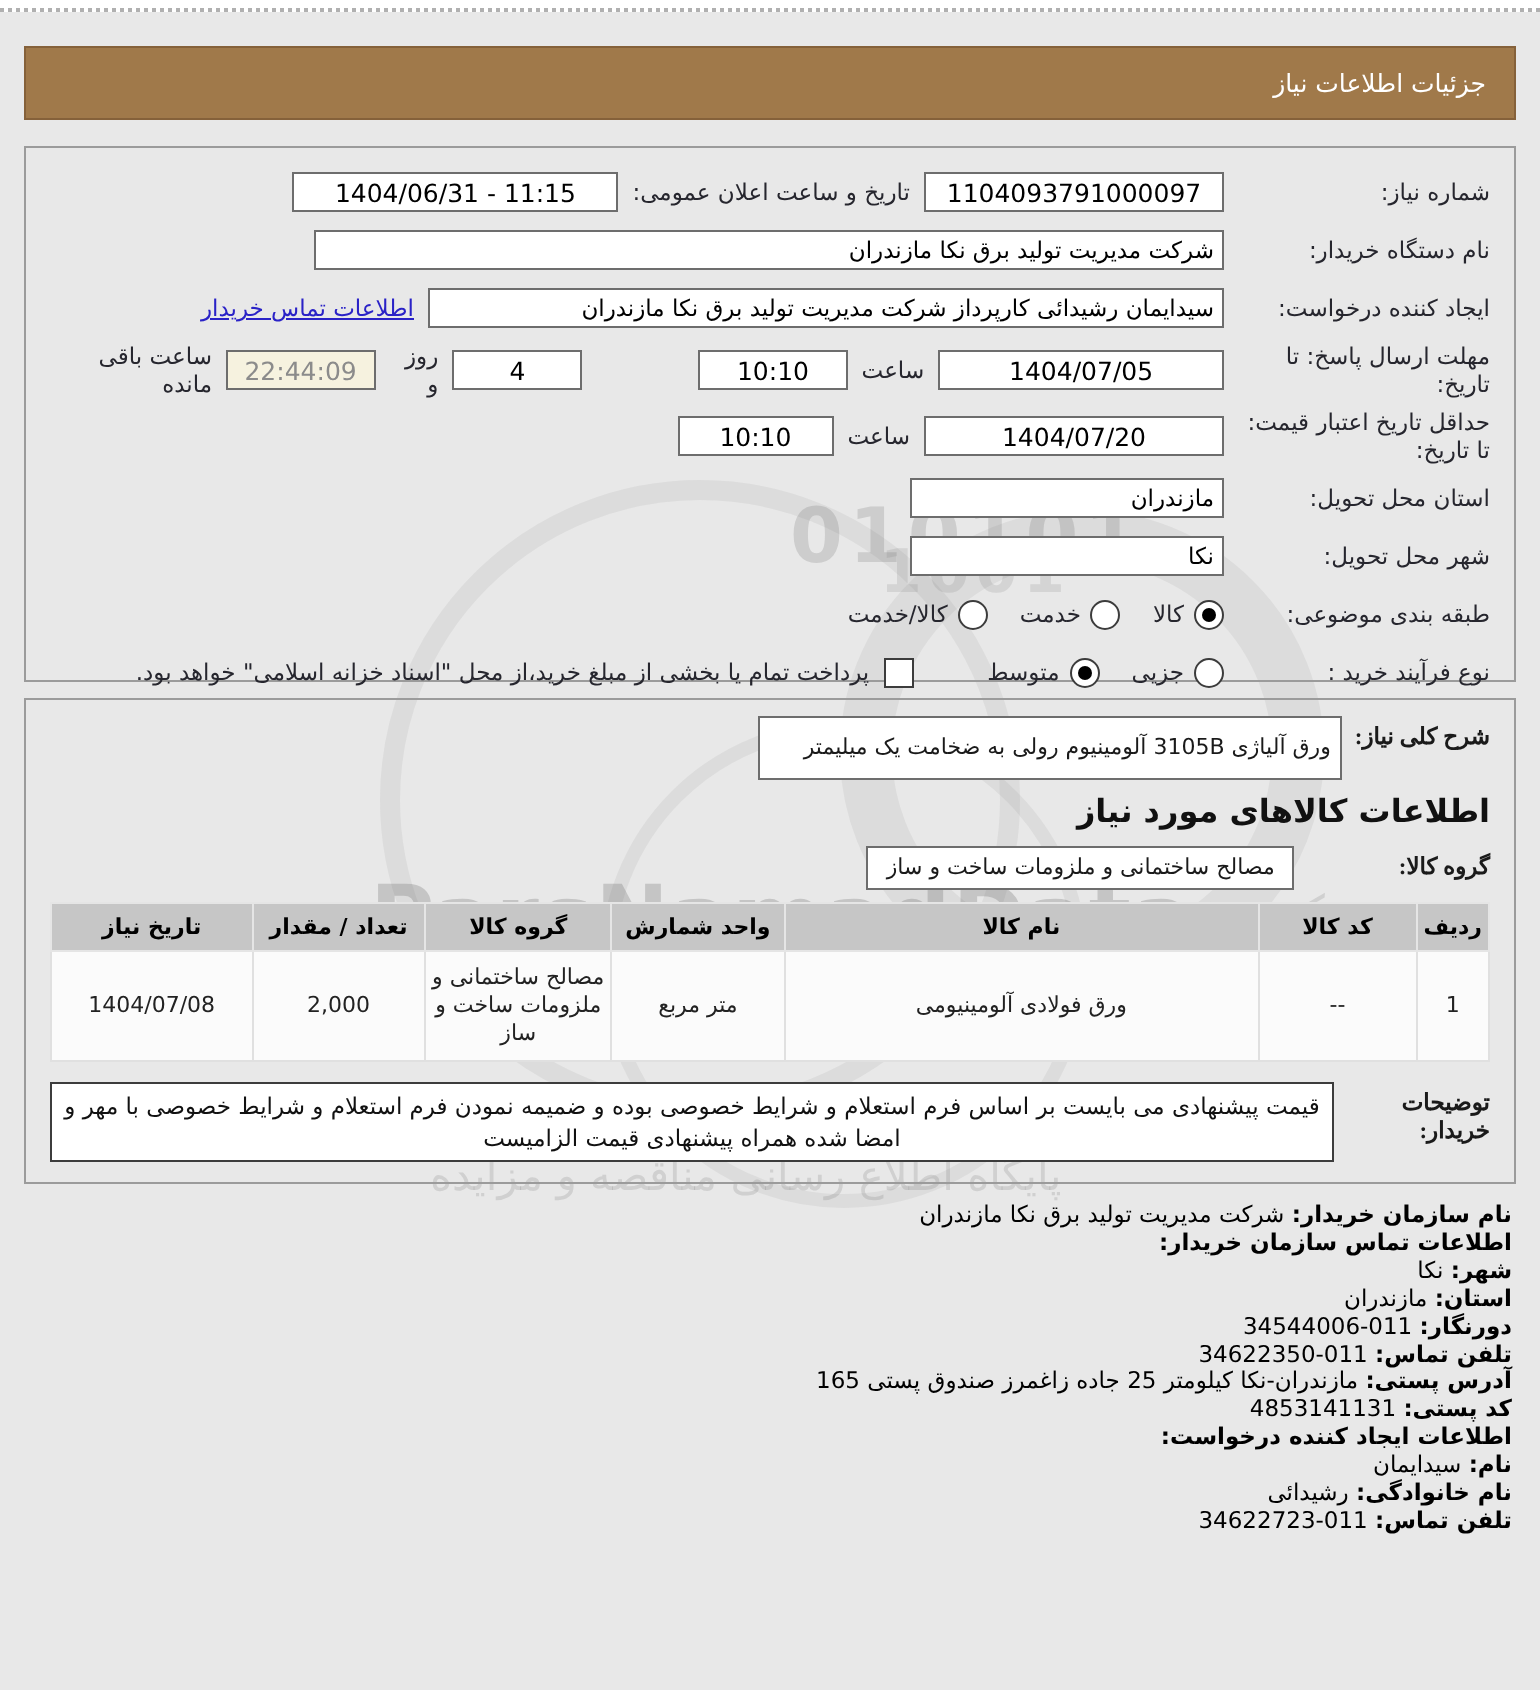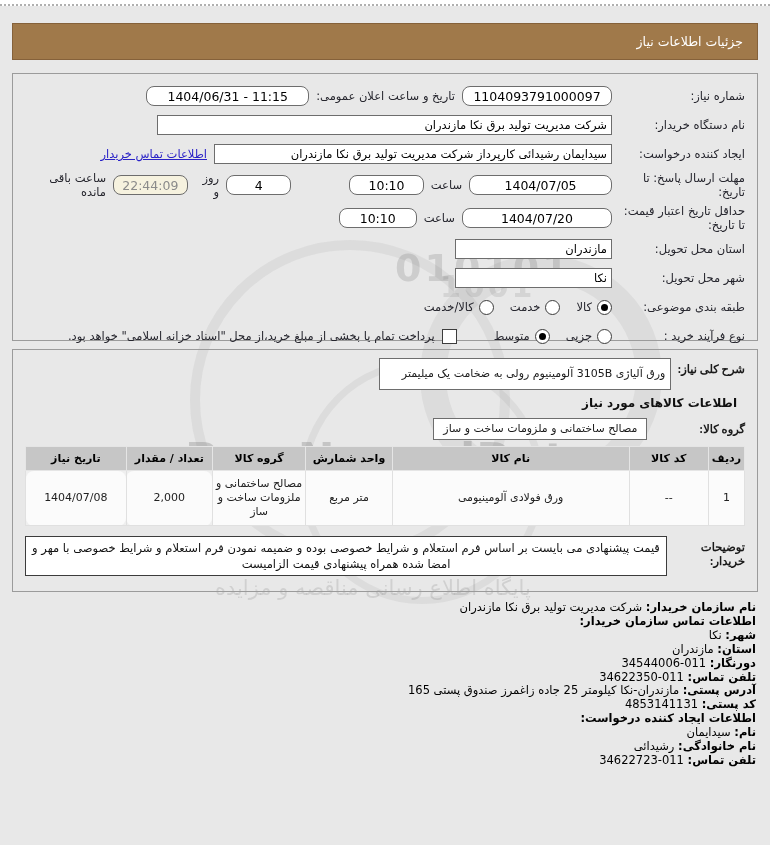--- a/index.html
+++ b/index.html
@@ -26,41 +26,41 @@
   
   .frow{display:flex;align-items:center;gap:7px;margin-bottom:5px;min-height:24px;
         font-size:11.5px;color:#26262e;}
   .flabel{width:126px;flex-shrink:0;line-height:14px;}
   .tbox{
     background:#fff;border:1px solid #6d6d6d;height:20px;box-sizing:border-box;
     display:flex;align-items:center;justify-content:center;
     font-size:12.5px;color:#000;padding:0 4px;overflow:hidden;white-space:nowrap;
   }
   .tbox.rtl-text{justify-content:flex-start;font-size:11.5px;}
-  .ltr{direction:ltr;border-radius:8px;}
+  .ltr{direction:ltr;}
   .w-need{width:150px;}  .w-ann{width:163px;}
   .w-org{width:455px;}   .w-creator{width:398px;}
   .w-date{width:150px;}  .w-time{width:78px;margin-left:24px;}
   .w-days{width:68px;}   .w-timer{width:78px;}
   .w-prov{width:157px;}
   .timer{background:#f6f2df;color:#8b8b8b;}
   .spacer20{width:20px;flex-shrink:0;} .spacer14{width:14px;flex-shrink:0;}
   .link{color:#2a22c7;text-decoration:underline;font-size:11.5px;cursor:pointer;}
   
   .radio{width:13px;height:13px;border-radius:50%;background:#fff;border:1px solid #3c3c3c;
          display:inline-flex;align-items:center;justify-content:center;flex-shrink:0;}
   .radio.on::after{content:"";width:7px;height:7px;border-radius:50%;background:#000;}
   .checkbox{width:13px;height:13px;background:#fff;border:1px solid #3c3c3c;flex-shrink:0;}
   .opt{display:inline-flex;align-items:center;gap:5px;margin-left:9px;}
   
   .b2row{display:flex;align-items:flex-start;gap:6px;font-size:11.5px;color:#1a1a1a;margin-bottom:6px;}
   .blabel{font-weight:bold;line-height:14px;flex-shrink:0;padding-top:4px;font-family:Liberation Serif, serif;}
   .desc-box{width:292px;min-height:24px;background:#fff;border:1px solid #6d6d6d;box-sizing:border-box;
             font-size:11px;padding:8px 5px;line-height:14px;}
-  .section-head{font-weight:bold;font-size:12px;color:#111;margin:6px 8px 8px;}
+  .section-head{font-weight:bold;font-size:16px;color:#111;margin:6px 0 8px;}
   .grp-box{width:214px;min-height:22px;background:#fff;border:1px solid #6d6d6d;box-sizing:border-box;
            font-size:11px;padding:3px 5px;text-align:center;}
   .spacer40{width:40px;flex-shrink:0;}
   
   table.items{width:100%;border-collapse:collapse;margin-top:4px;background:#efefef;
               border:1px solid #c2c2c2;font-size:11px;}
   table.items th{background:#c6c6c6;color:#000;font-weight:bold;padding:5px 3px;
                  border:1px solid #e5e5e5;}
   table.items td{background:#fbfbfb;color:#222;text-align:center;padding:6px 3px;
                  border:1px solid #e0e0e0;line-height:14px;}

